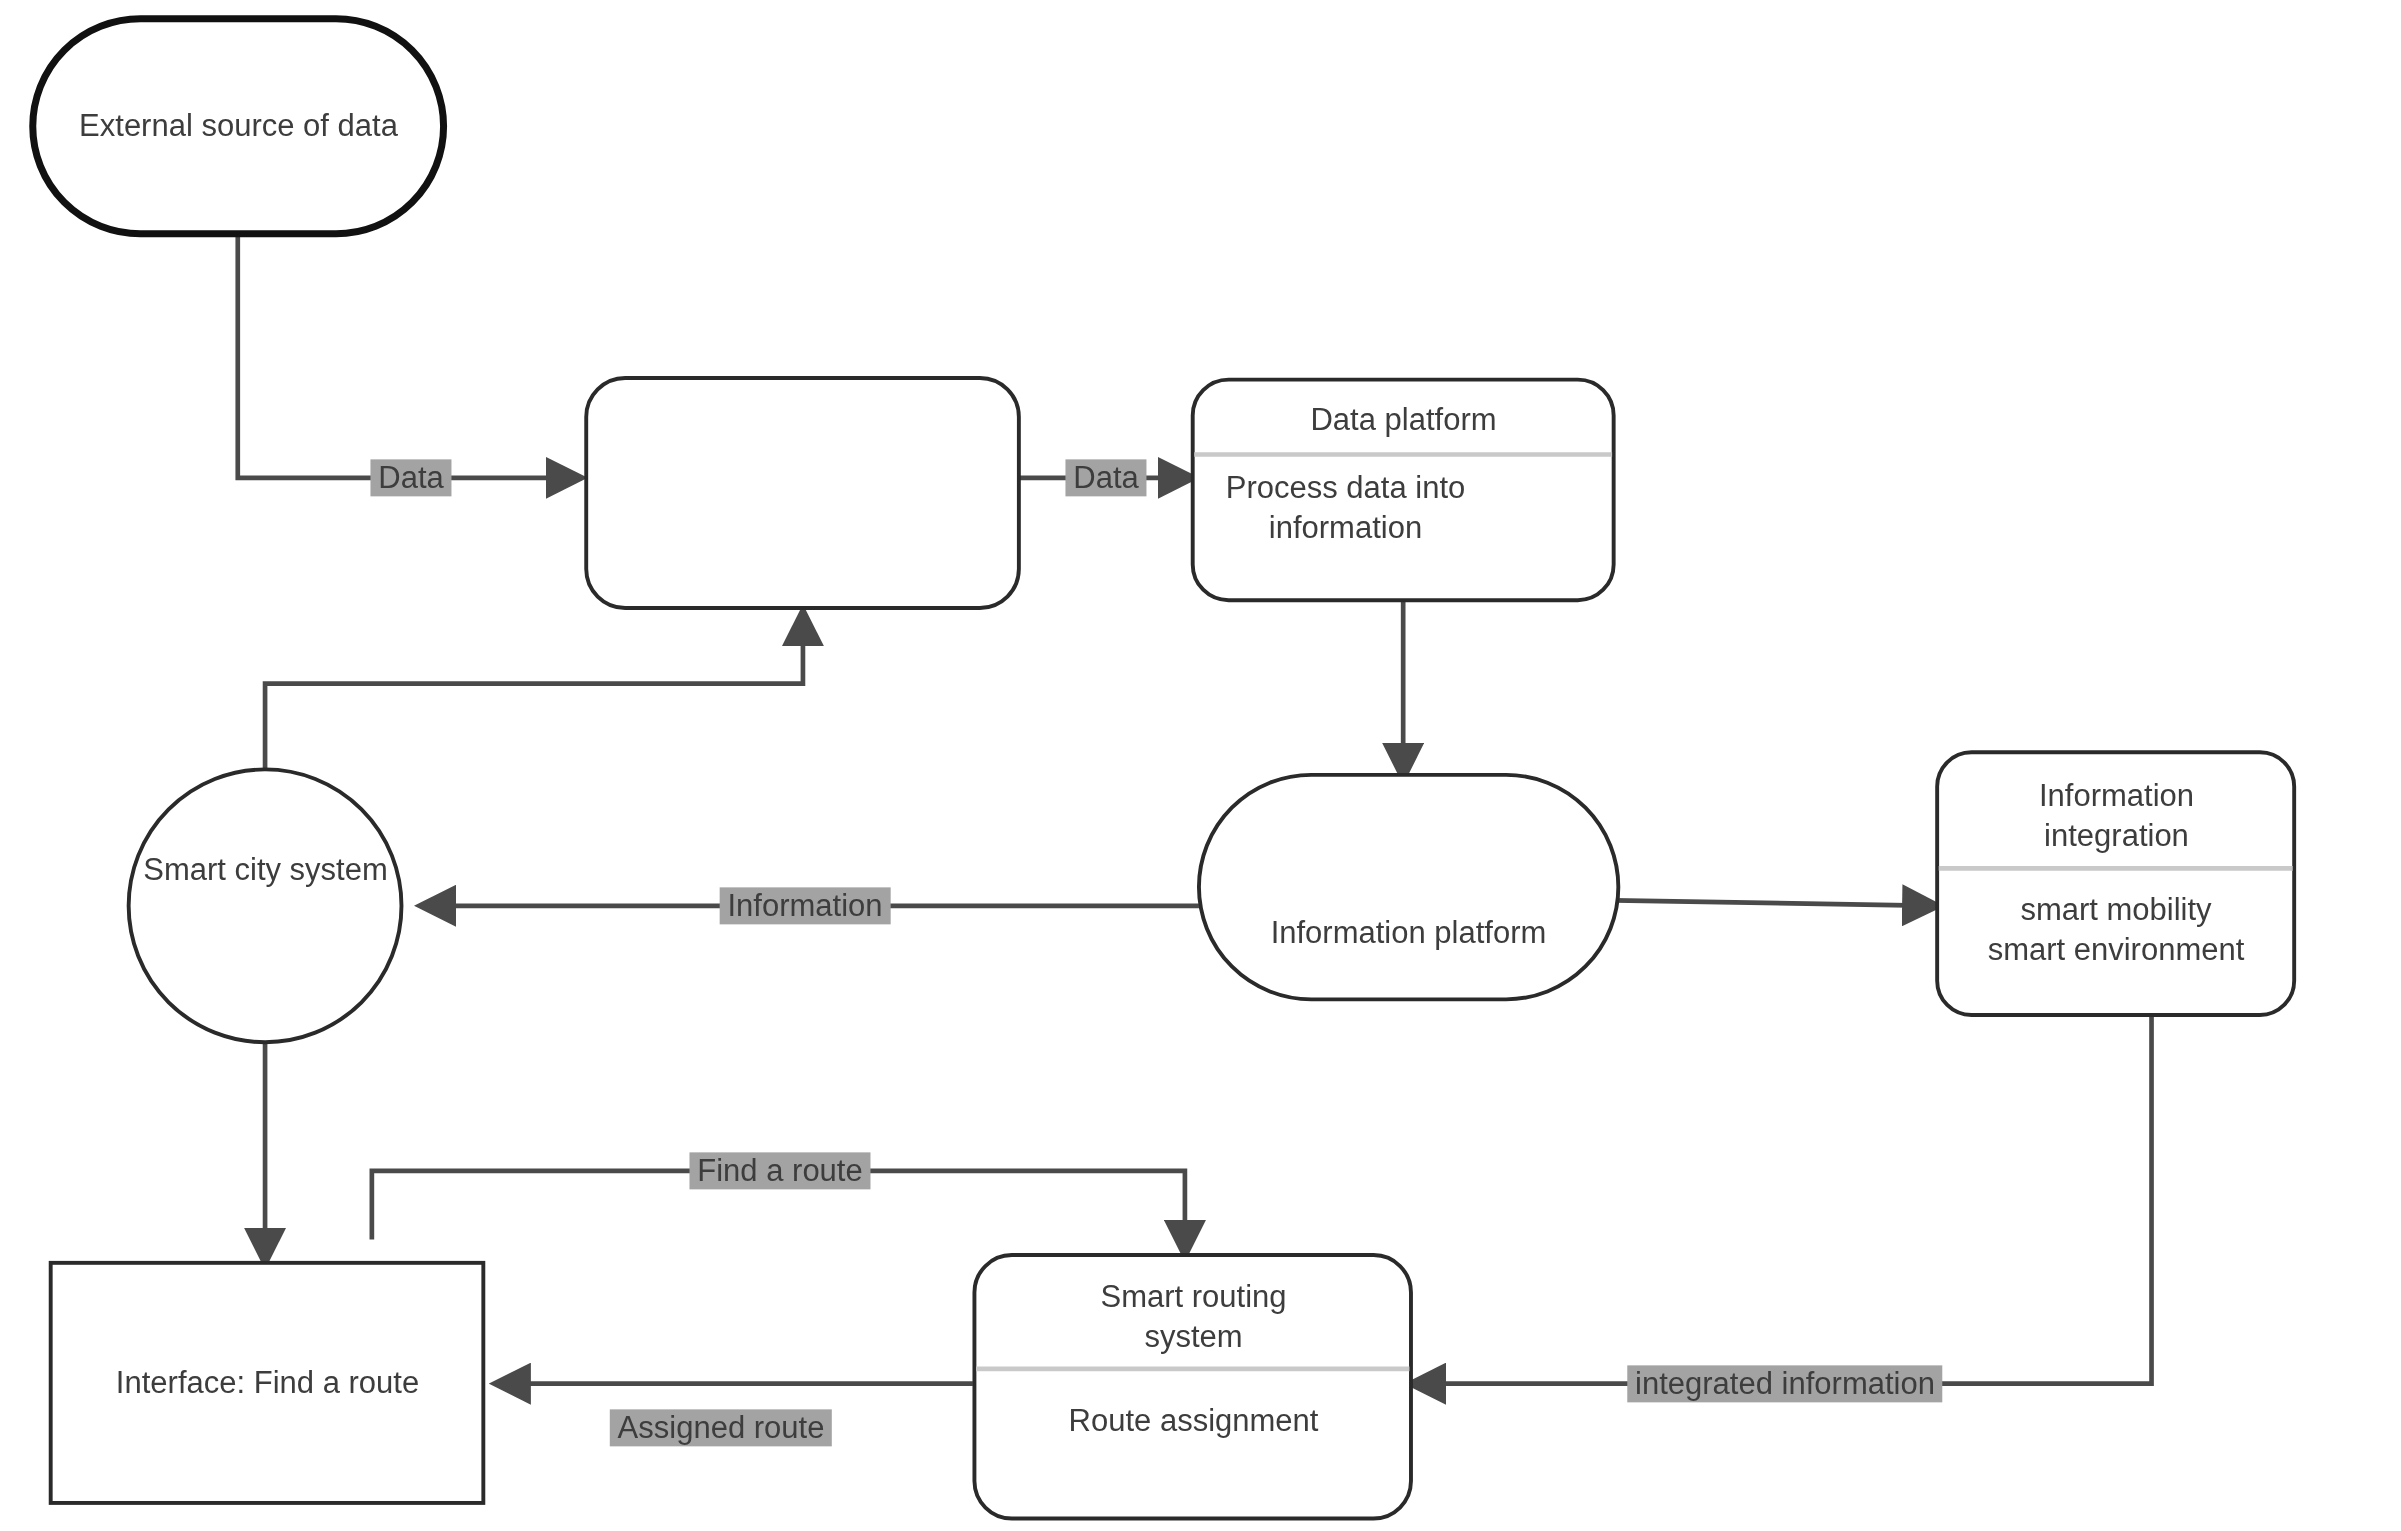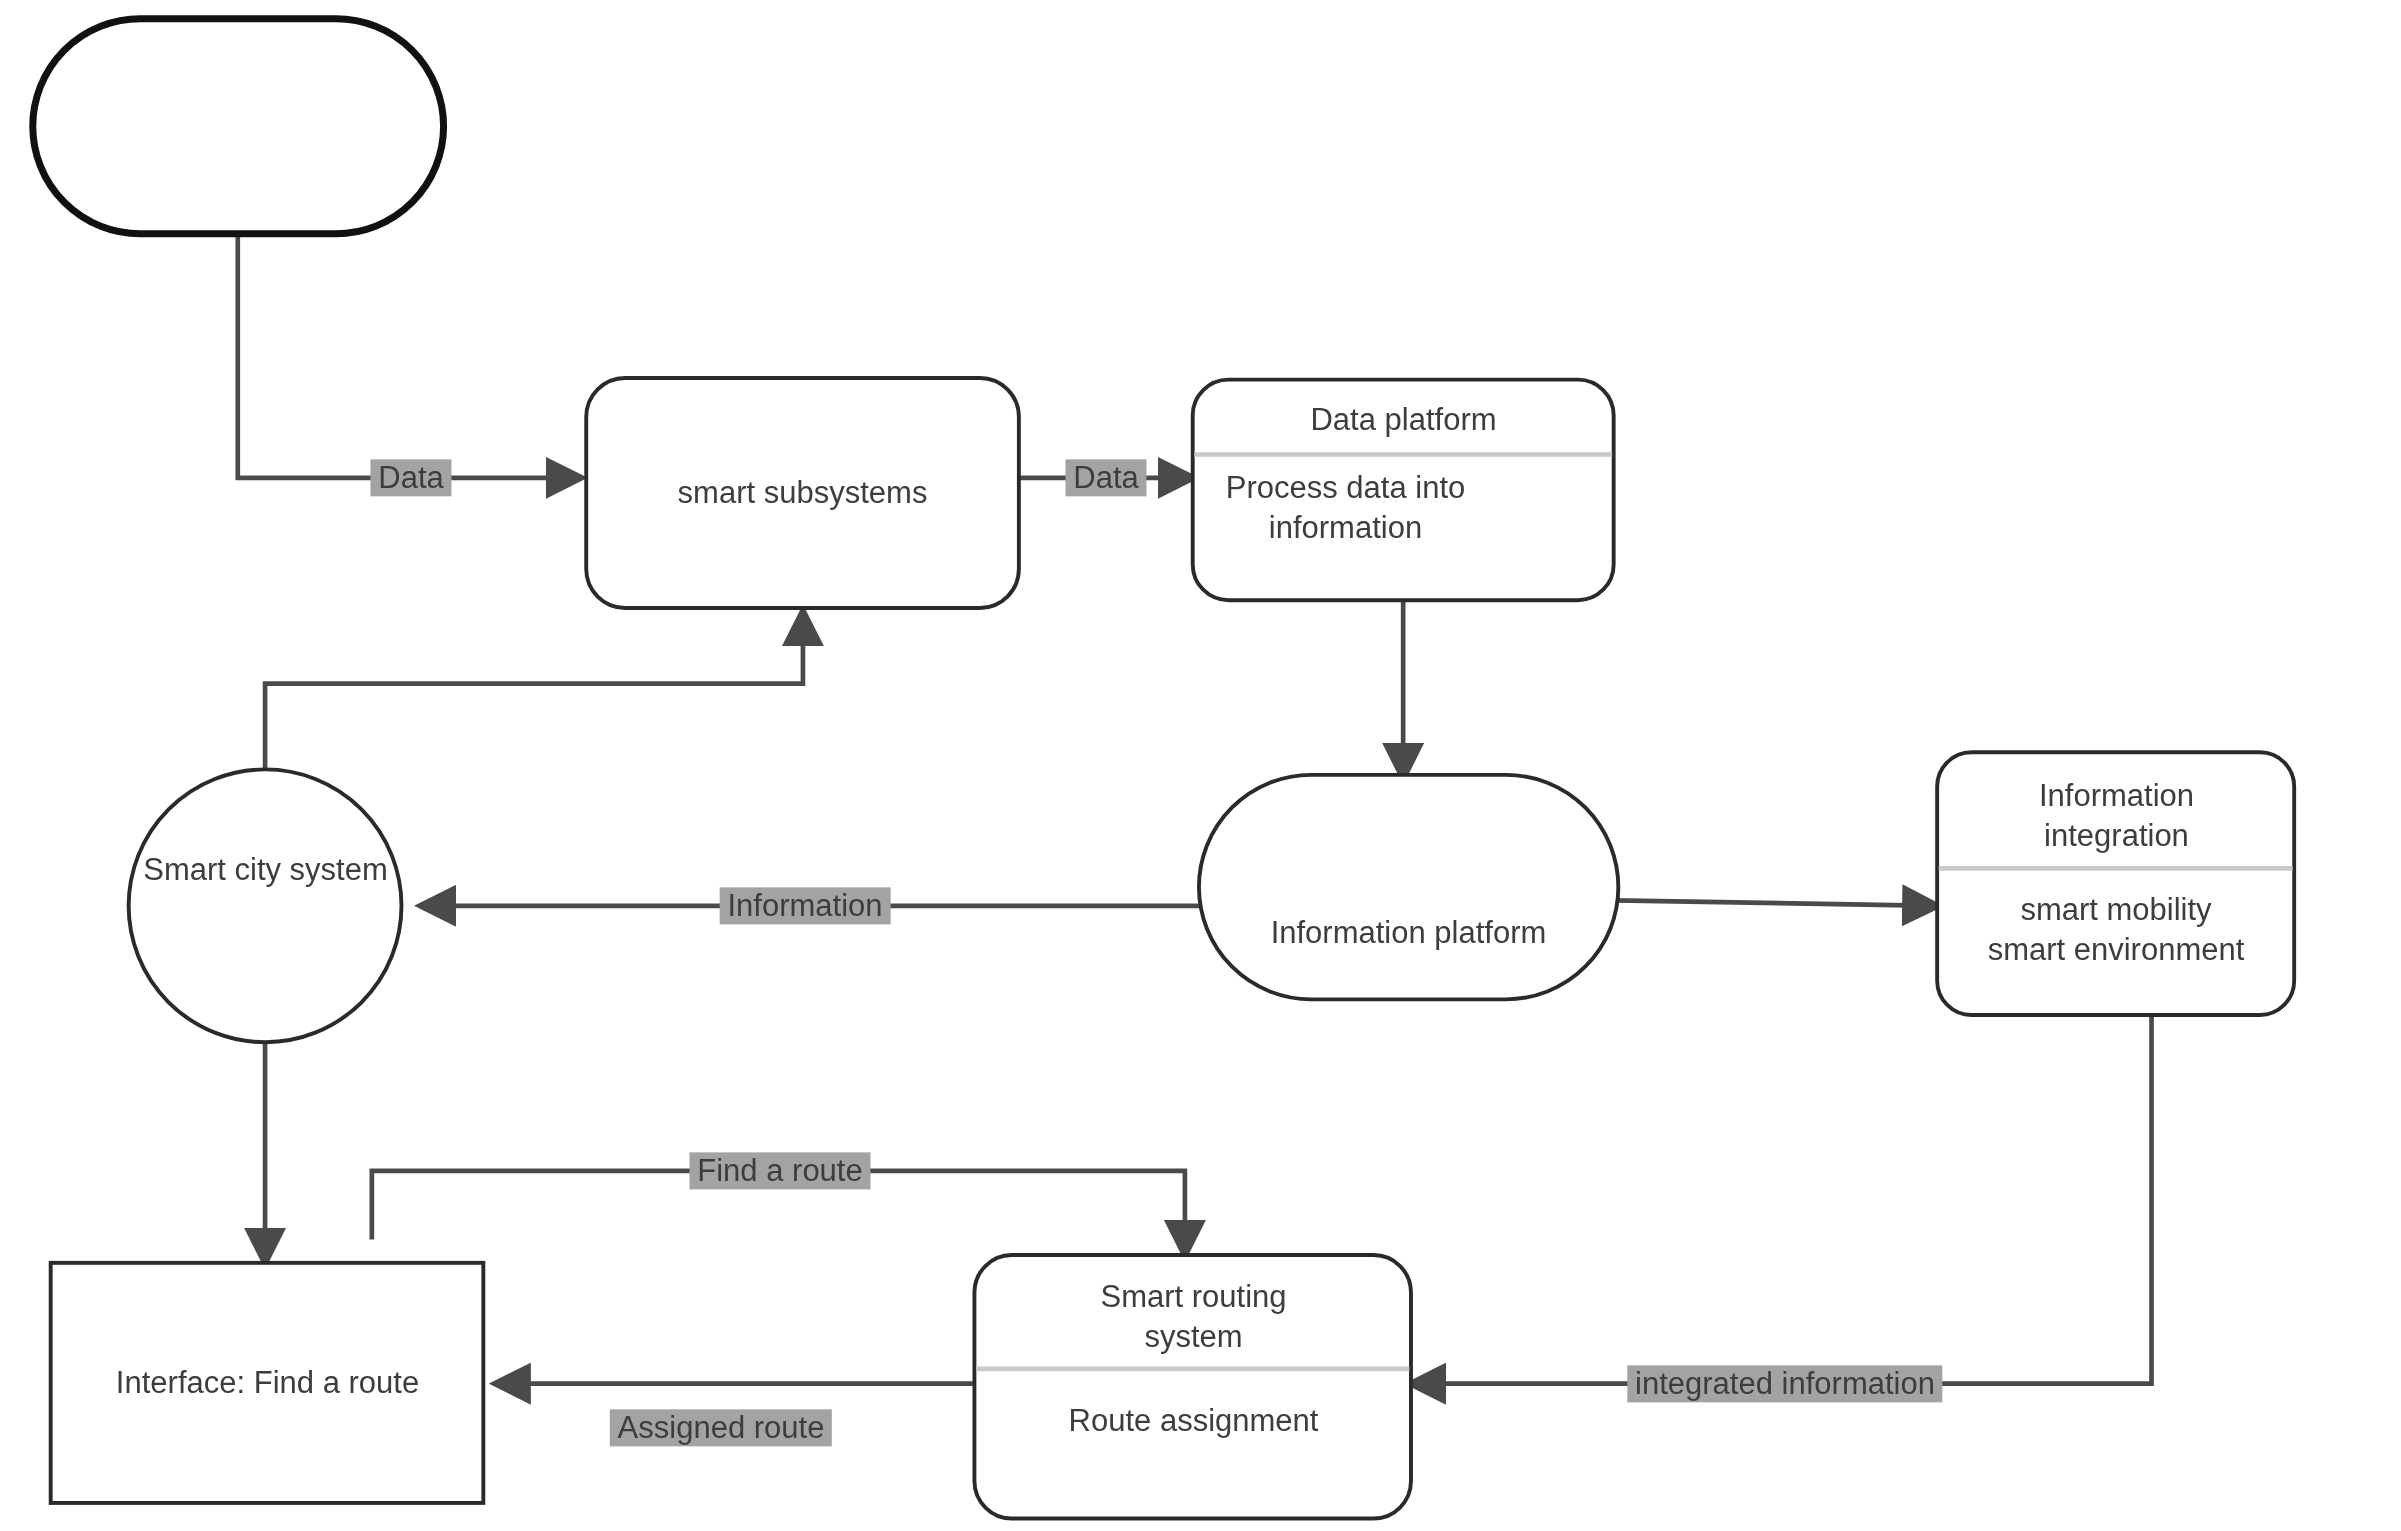--- a/index.html
+++ b/index.html
@@ -99,22 +99,22 @@
 
     <rect x="2485" y="965" width="458" height="337" rx="44" ry="44" fill="#ffffff" stroke="#2a2a2a" stroke-width="5"></rect>
     <line x1="2487" y1="1114" x2="2941" y2="1114" stroke="#c9c9c9" stroke-width="6"></line>
 
     <rect x="65" y="1620" width="555" height="308" fill="#ffffff" stroke="#2a2a2a" stroke-width="5"></rect>
 
     <rect x="1250" y="1610" width="560" height="338" rx="48" ry="48" fill="#ffffff" stroke="#2a2a2a" stroke-width="5"></rect>
     <line x1="1252" y1="1756" x2="1808" y2="1756" stroke="#c9c9c9" stroke-width="6"></line>
   </svg>
 
+  <div class="node-text" style="left:33px; top:18.7px; width:411px; height:215px;">External source of data</div>
 
-  <div class="node-text" style="left:586px; top:378px; width:433px; height:230px;">smart subsystems</div>
 
   <div class="node-text" style="left:1193px; top:384px; width:421px; height:71px;">Data platform</div>
   <div class="node-text" style="left:1135px; top:455px; width:421px; height:105px;">Process data into
 information</div>
 
   <div class="node-text" style="left:129px; top:753px; width:273px; height:234px;">Smart city system</div>
 
   <div class="node-text" style="left:1199px; top:820px; width:419px; height:225px;">Information platform</div>
 
   <div class="node-text" style="left:1938px; top:764px; width:357px; height:104px;">Information

